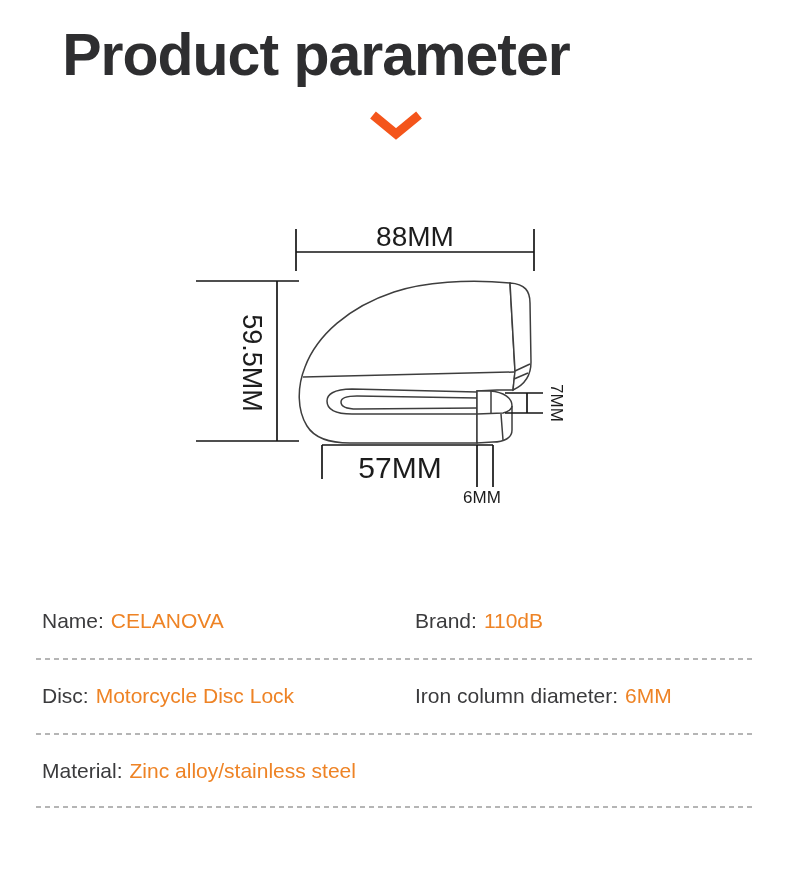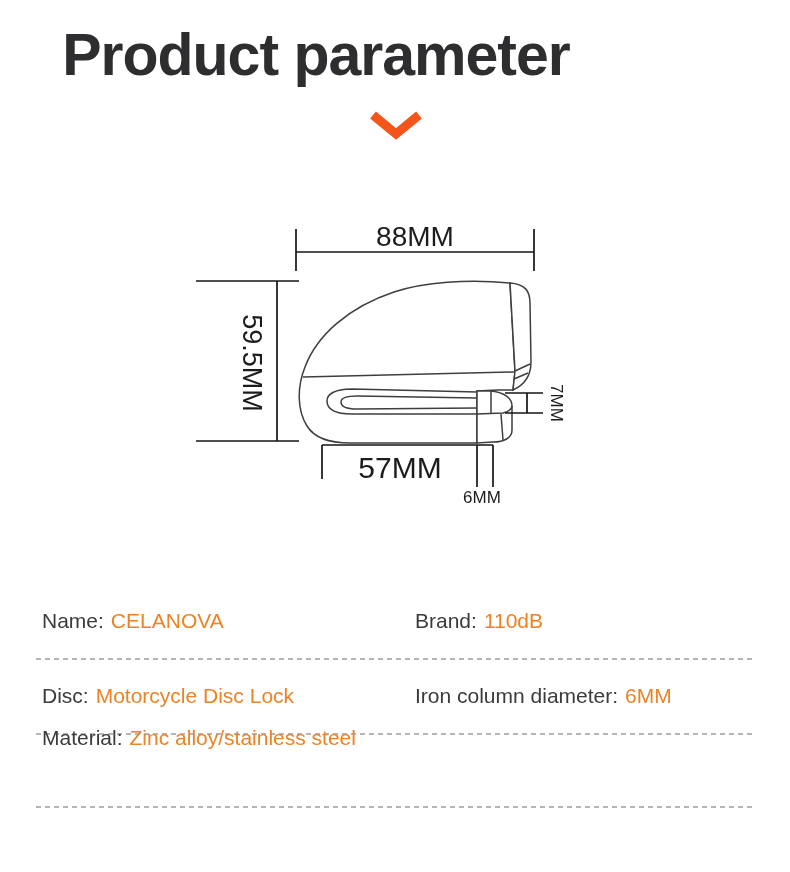--- a/index.html
+++ b/index.html
@@ -60,21 +60,21 @@
   .spec-value { color: #ee8325; margin-top: 45px; }
   .divider {
     position: absolute;
     left: 36px;
     width: 719px;
     height: 2px;
     background: repeating-linear-gradient(90deg, #b5b5b5 0 5px, transparent 5px 9px);
   }
   .row-1 { top: 605px; }
   .row-2 { top: 680px; }
-  .row-3 { top: 722px; text-decoration: underline; }
+  .row-3 { top: 755px; text-decoration: underline; }
   .div-1 { top: 658px; }
   .div-2 { top: 733px; }
   .div-3 { top: 806px; }
 </style>
 </head>
 <body>
 
 <div class="canvas">
 
   <div class="page-title">Product parameter</div>

